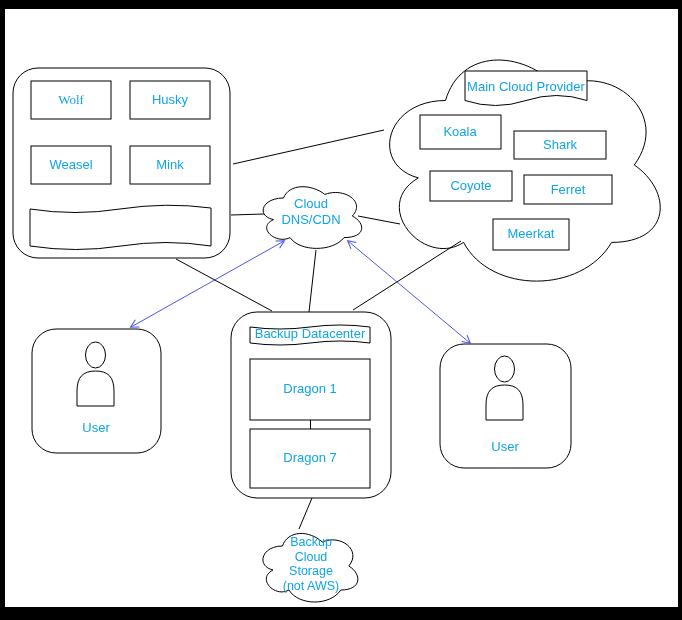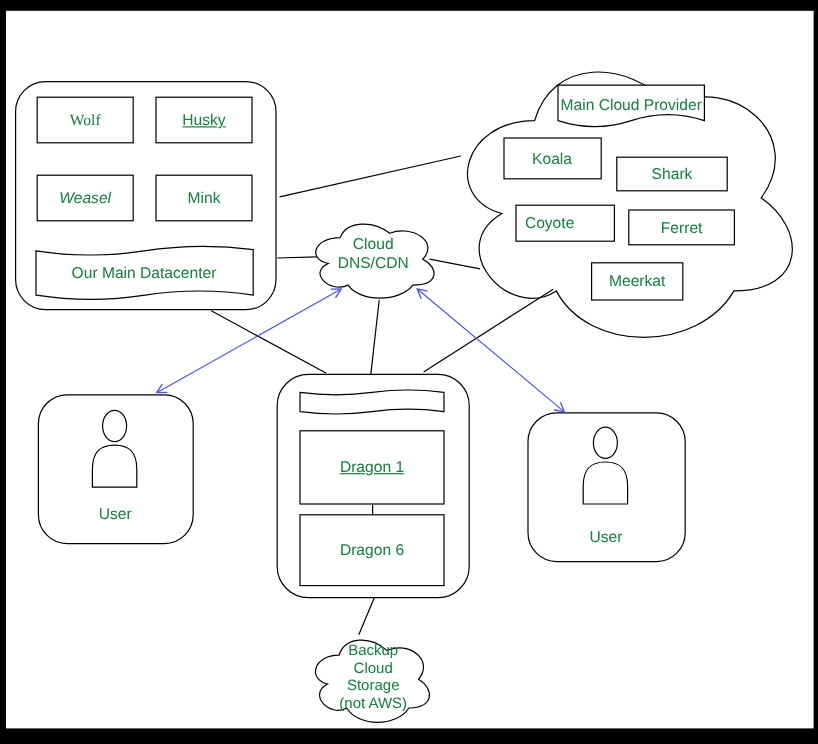--- a/index.html
+++ b/index.html
@@ -9,21 +9,21 @@
     overflow: hidden;
     font-family: "Liberation Sans", sans-serif;
   }
   #stage { position: relative; width: 682px; height: 620px; }
   #stage svg { position: absolute; left: 0; top: 0; }
   .lbl {
     position: absolute;
     transform: translate(-50%, -50%);
     font-size: 13px;
     line-height: 15.5px;
-    color: #15803d;
+    color: #0ea5e9;
     white-space: pre-line;
     text-align: center;
     pointer-events: none;
   }
   .lbl-small { font-size: 12.5px; line-height: 14.5px; text-align: center; }
 </style>
 </head>
 <body>
 
 <div id="stage">
@@ -92,37 +92,37 @@
       <ellipse cx="95.5" cy="355" rx="10" ry="13" fill="#ffffff" stroke="#000000"></ellipse>
       <path d="M77,406 L77,391 C77,377 83,371 95.5,371 C108,371 114,377 114,391 L114,406 Z" fill="#ffffff" stroke="#000000"></path>
     </g>
     <g>
       <ellipse cx="504.5" cy="369" rx="10" ry="13" fill="#ffffff" stroke="#000000"></ellipse>
       <path d="M486,420 L486,405 C486,391 492,385 504.5,385 C517,385 523,391 523,405 L523,420 Z" fill="#ffffff" stroke="#000000"></path>
     </g>
   </svg>
 
   <div class="lbl" style="left:71px;  top:100px;font-family:Liberation Serif, serif;">Wolf</div>
-  <div class="lbl" style="left:170px; top:100px;text-decoration:underline;">Husky</div>
-  <div class="lbl" style="left:71px;  top:165px;font-style:italic;">Weasel</div>
+  <div class="lbl" style="left:170px; top:100px;">Husky</div>
+  <div class="lbl" style="left:71px;  top:165px;">Weasel</div>
   <div class="lbl" style="left:170px; top:165px;">Mink</div>
-  <div class="lbl" style="left:120px; top:227px;">Our Main Datacenter</div>
 
   <div class="lbl" style="left:526px; top:87px;">Main Cloud Provider</div>
   <div class="lbl" style="left:460px; top:132px;text-align:right;">Koala</div>
   <div class="lbl" style="left:560px; top:145px;">Shark</div>
-  <div class="lbl" style="left:458px; top:186px;">Coyote</div>
+  <div class="lbl" style="left:471px; top:186px;">Coyote</div>
   <div class="lbl" style="left:568px; top:190px;">Ferret</div>
   <div class="lbl" style="left:531px; top:234px;text-align:right;">Meerkat</div>
 
   <div class="lbl" style="left:311px; top:211px;">Cloud
 DNS/CDN</div>
 
-  <div class="lbl" style="left:310px; top:389px;text-decoration:underline;">Dragon 1</div>
-  <div class="lbl" style="left:310px; top:458px;">Dragon 6</div>
+  <div class="lbl" style="left:310px; top:334px;">Backup Datacenter</div>
+  <div class="lbl" style="left:310px; top:389px;">Dragon 1</div>
+  <div class="lbl" style="left:310px; top:458px;">Dragon 7</div>
 
   <div class="lbl" style="left:96px;  top:428px;">User</div>
   <div class="lbl" style="left:505px; top:447px;">User</div>
 
   <div class="lbl lbl-small" style="left:311px; top:564px;">Backup
 Cloud
 Storage
 (not AWS)</div>
 </div>
 

